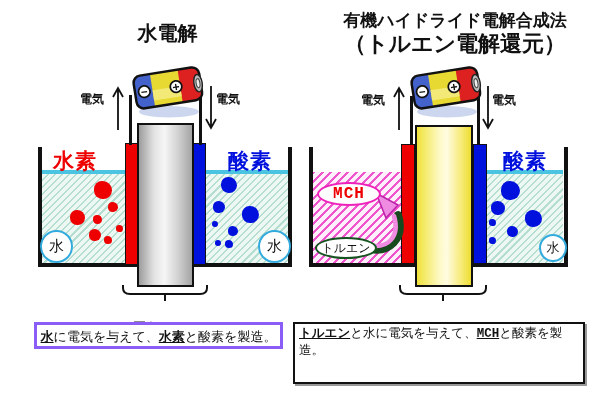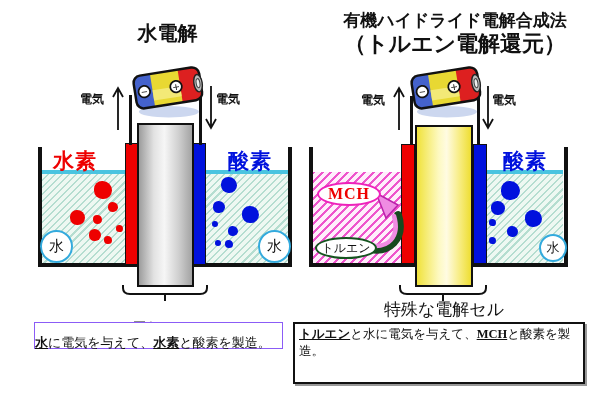--- a/index.html
+++ b/index.html
@@ -1,17 +1,17 @@
 <!DOCTYPE html>
 <html style="--hydrogen_red: #ee0000; --oxygen_blue: #0011dd; --water_line_cyan: #4ac4e0; --water_hatch_green: #b5ddd0; --mch_pink: #ee55cc; --toluene_green: #15541f; --battery_yellow: #e8d832; --cell_gray: #c0c0c0; --cell_yellow: #f7ec7e;"><head>
 <meta charset="utf-8">
 <style>
   html,body{margin:0;padding:0;background:#fff;}
   .canvas{position:relative;width:600px;height:400px;background:#fff;overflow:hidden;
-          font-family:Liberation Serif, serif;color:#111;}
+          font-family:Liberation Mono, monospace;color:#111;}
   .abs{position:absolute;}
   .ttl{font-weight:bold;text-align:center;color:#111;}
   .elec{font-size:12px;font-weight:bold;color:#111;}
   .gas{font-size:21px;font-weight:bold;letter-spacing:1px;z-index:4;}
   .gas.red{color:var(--hydrogen_red);}
   .gas.blue{color:var(--oxygen_blue);}
   .wire{background:#111;z-index:6;}
   .tank{border-left:4px solid #111;border-right:4px solid #111;border-bottom:4px solid #111;z-index:3;pointer-events:none;}
   .water-hatch{background:repeating-linear-gradient(135deg,var(--water_hatch_green) 0 1.5px,#eef8f2 1.5px 5px);z-index:1;}
   .pink-hatch{background:repeating-linear-gradient(135deg,var(--mch_pink) 0 2px,#ffeefb 2px 6px);z-index:1;}
@@ -24,21 +24,21 @@
   .cell.yellow{background:linear-gradient(90deg,#f0e23a 0%,#fdf9c0 40%,#fffbe2 55%,#f7ec7e 80%,#eede32 100%);}
   .badge{border-radius:50%;background:#fff;border:2.5px solid #33aadd;z-index:7;
          display:flex;align-items:center;justify-content:center;font-size:15px;color:#111;box-sizing:border-box;}
   .pill{border-radius:50%;background:#fff;display:flex;align-items:center;justify-content:center;
         box-sizing:border-box;z-index:6;}
   .pill.mch{border:2.5px solid #ee22bb;font-size:16px;font-weight:bold;color:var(--hydrogen_red);letter-spacing:1px;}
   .pill.tol{border:2.5px solid #15541f;font-size:12px;color:#111;}
   .bubble{position:absolute;z-index:4;}
   .cap-label{font-size:17px;text-align:center;z-index:6;color:#111;}
   .caption{background:#fff;font-size:13px;z-index:6;box-sizing:border-box;color:#111;}
-  .caption.left{border:1px solid #8b5cf6;text-align:left;padding-top:11px;}
+  .caption.left{border:3px solid #8b5cf6;text-align:center;padding-top:3px;}
   .caption.right{border:2px solid #111;box-shadow:2px 2px 0 #999;text-align:left;
                  padding:2px 4px;font-size:12.5px;line-height:16.5px;}
   .em{font-weight:bold;text-decoration:underline;}
   svg{display:block;}
 </style>
 </head>
 <body>
 
 <div class="canvas">
 
@@ -142,21 +142,20 @@
     <path d="M5,55 C27,60 38,46 32,26" stroke="#ef8ce2" stroke-width="4.5" fill="none" stroke-linecap="round"></path>
     <polygon points="14,3 36,15 24,28" fill="#ef8ce2" stroke="#bb22aa" stroke-width="1.5"></polygon>
   </svg>
   <div class="abs pill tol" style="left:315px;top:237px;width:62px;height:22px;">トルエン</div>
 
   <div class="abs badge" style="left:539px;top:234px;width:28px;height:28px;font-size:13px;">水</div>
 
   <svg class="abs" style="left:398px;top:285px;z-index:6;" width="90" height="17" viewBox="0 0 90 17">
     <path d="M2,0 V3 Q2,9 9,9 H81 Q88,9 88,3 V0 M45,9 V16" stroke="#111" stroke-width="2" fill="none"></path>
   </svg>
-  <div class="abs cap-label" style="left:369px;top:298px;width:150px;">特殊な電解セル</div>
   <div class="abs caption right" style="left:293px;top:322px;width:292px;height:62px;">
     <div><span class="em">トルエン</span><span>と水に電気を与えて、</span><span class="em">MCH</span><span>と酸素を製造。</span></div>
   </div>
 
 <div class="bubble" style="left: 94px; top: 181px; width: 18px; height: 18px; background: rgb(238, 0, 0); border-radius: 46% 54% 50% 48%;"></div>
     <div class="bubble" style="left: 69.5px; top: 209.5px; width: 15px; height: 15px; background: rgb(238, 0, 0); border-radius: 46% 54% 50% 48%;"></div>
     <div class="bubble" style="left: 92.5px; top: 214.5px; width: 9px; height: 9px; background: rgb(238, 0, 0); border-radius: 46% 54% 50% 48%;"></div>
     <div class="bubble" style="left: 108px; top: 202px; width: 10px; height: 10px; background: rgb(238, 0, 0); border-radius: 46% 54% 50% 48%;"></div>
     <div class="bubble" style="left: 115.5px; top: 224.5px; width: 7px; height: 7px; background: rgb(238, 0, 0); border-radius: 46% 54% 50% 48%;"></div>
     <div class="bubble" style="left: 89px; top: 229px; width: 12px; height: 12px; background: rgb(238, 0, 0); border-radius: 46% 54% 50% 48%;"></div>

